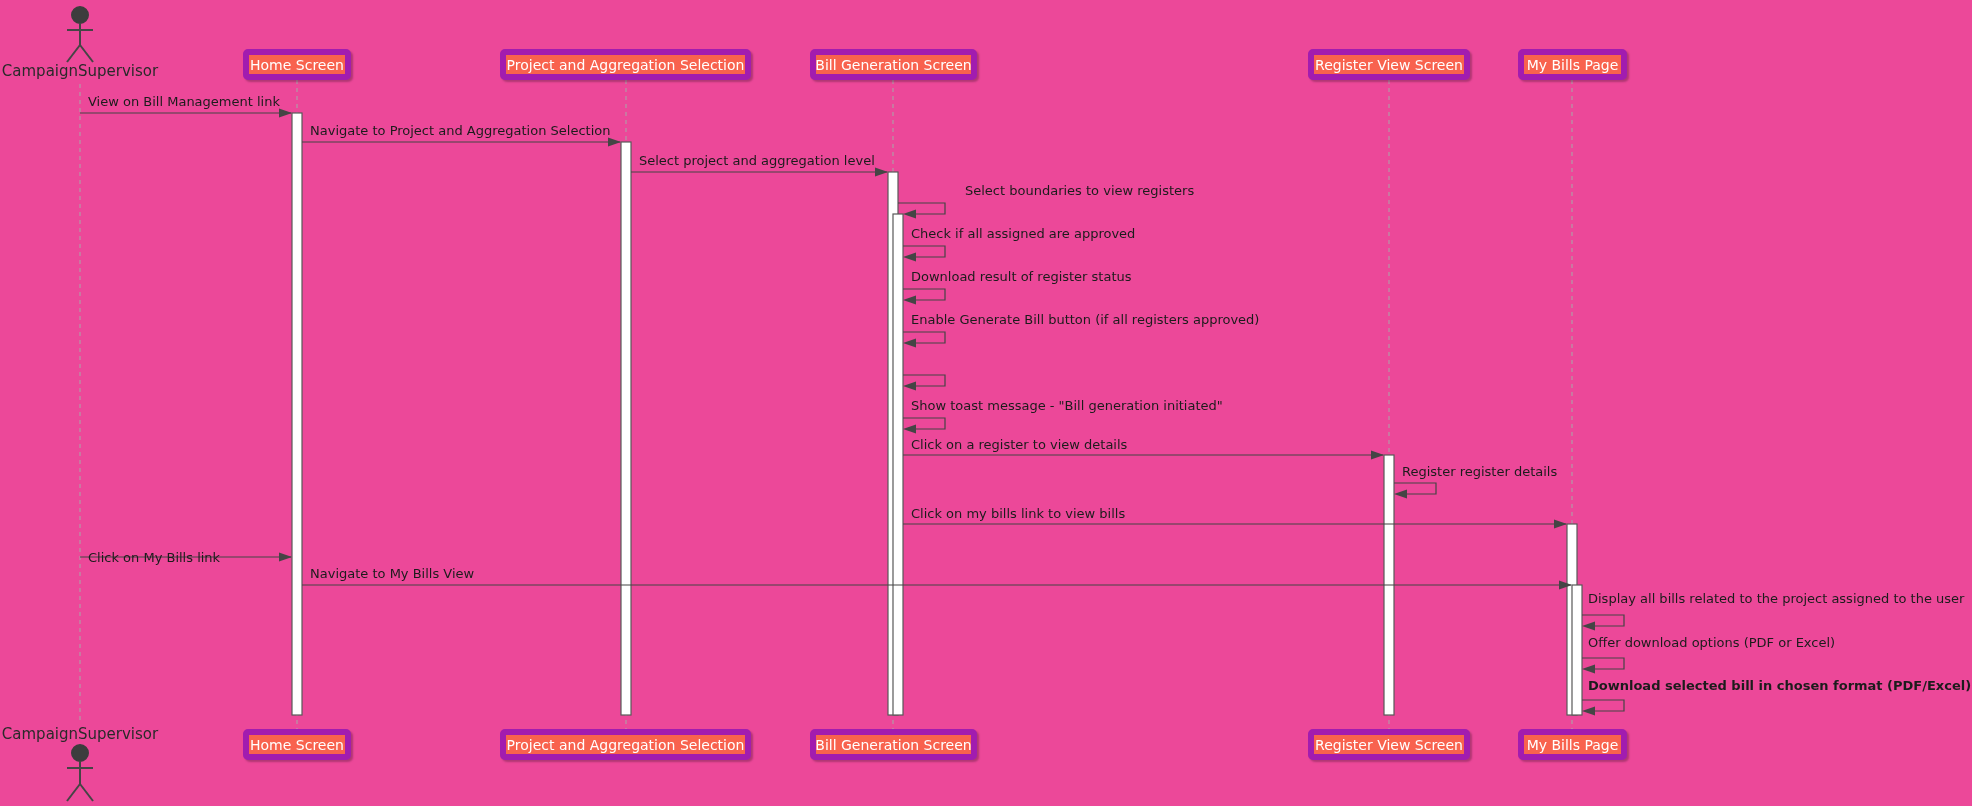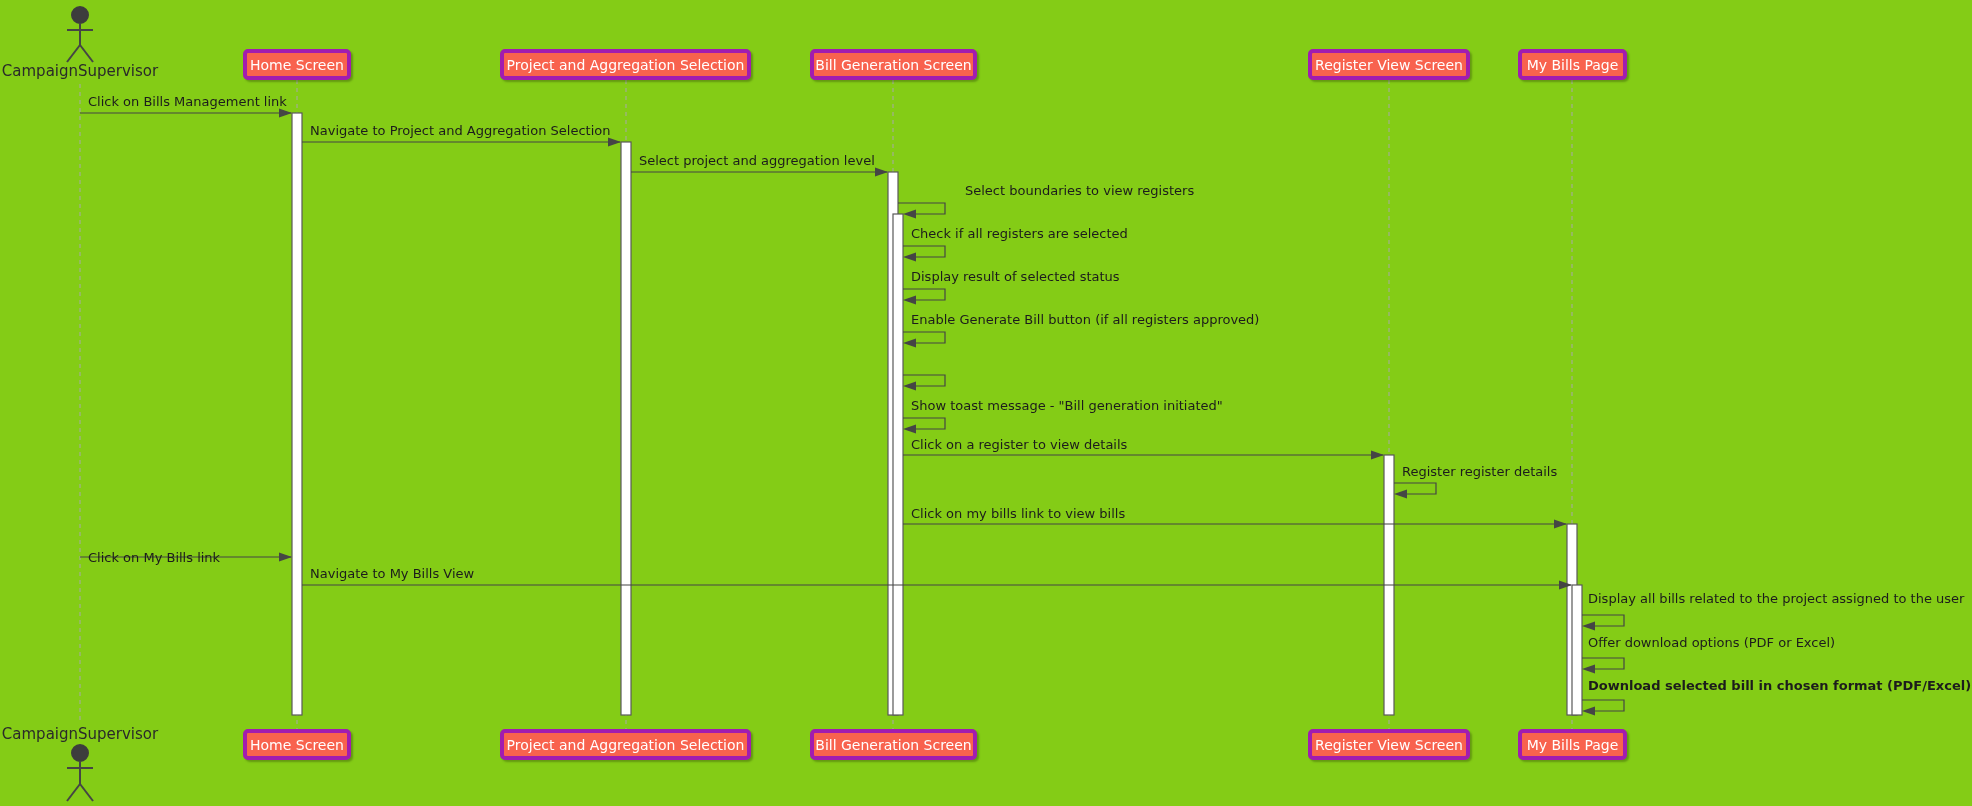--- a/index.html
+++ b/index.html
@@ -1,30 +1,30 @@
 <!DOCTYPE html>
 <html><head>
 <meta charset="utf-8">
 <style>
   html,body{margin:0;padding:0;background:#ffffff;}
   .canvas{
     position:relative;
     width:1972px;
     height:806px;
-    background:#84cc16;
+    background:#ec4899;
     font-family:"DejaVu Sans", sans-serif;
     overflow:hidden;
   }
   .diagram-svg{position:absolute;left:0;top:0;width:1972px;height:806px;}
   .participant-box{
     position:absolute;
     height:31px;
     box-sizing:border-box;
     background:#F8624E;
-    border:4px solid #a21caf;
+    border:6px solid #a21caf;
     border-radius:5px;
     color:#FFFFFF;
     font-size:14px;
     display:flex;
     align-items:center;
     justify-content:center;
     white-space:nowrap;
     box-shadow:2px 2px 2px rgba(0,0,0,0.25);
   }
   .msg-label{
@@ -137,26 +137,26 @@
   <div class="participant-box" style="left:810px;top:49px;width:167px;">Bill Generation Screen</div>
   <div class="participant-box" style="left:1308px;top:49px;width:162px;">Register View Screen</div>
   <div class="participant-box" style="left:1518px;top:49px;width:109px;">My Bills Page</div>
 
   <div class="participant-box" style="left:243px;top:729px;width:108px;">Home Screen</div>
   <div class="participant-box" style="left:500px;top:729px;width:251px;">Project and Aggregation Selection</div>
   <div class="participant-box" style="left:810px;top:729px;width:167px;">Bill Generation Screen</div>
   <div class="participant-box" style="left:1308px;top:729px;width:162px;">Register View Screen</div>
   <div class="participant-box" style="left:1518px;top:729px;width:109px;">My Bills Page</div>
 
-  <div class="msg-label" style="left:88px;top:94px;">Click on Bills Management link</div>
+  <div class="msg-label" style="left:88px;top:94px;">View on Bill Management link</div>
   <div class="msg-label" style="left:310px;top:123px;">Navigate to Project and Aggregation Selection</div>
   <div class="msg-label" style="left:639px;top:153px;">Select project and aggregation level</div>
   <div class="msg-label" style="left:941px;top:183px;margin-left:24px;">Select boundaries to view registers</div>
-  <div class="msg-label" style="left:911px;top:226px;">Check if all registers are selected</div>
-  <div class="msg-label" style="left:911px;top:269px;">Display result of selected status</div>
+  <div class="msg-label" style="left:911px;top:226px;">Check if all assigned are approved</div>
+  <div class="msg-label" style="left:911px;top:269px;">Download result of register status</div>
   <div class="msg-label" style="left:911px;top:312px;">Enable Generate Bill button (if all registers approved)</div>
   <div class="msg-label" style="left:911px;top:398px;">Show toast message - "Bill generation initiated"</div>
   <div class="msg-label" style="left:911px;top:437px;">Click on a register to view details</div>
   <div class="msg-label" style="left:1402px;top:464px;">Register register details</div>
   <div class="msg-label" style="left:911px;top:506px;">Click on my bills link to view bills</div>
   <div class="msg-label" style="left:88px;top:538px;margin-top:12px;">Click on My Bills link</div>
   <div class="msg-label" style="left:310px;top:566px;">Navigate to My Bills View</div>
   <div class="msg-label" style="left:1588px;top:591px;">Display all bills related to the project assigned to the user</div>
   <div class="msg-label" style="left:1588px;top:635px;">Offer download options (PDF or Excel)</div>
   <div class="msg-label" style="left:1588px;top:678px;font-weight:bold;">Download selected bill in chosen format (PDF/Excel)</div>

